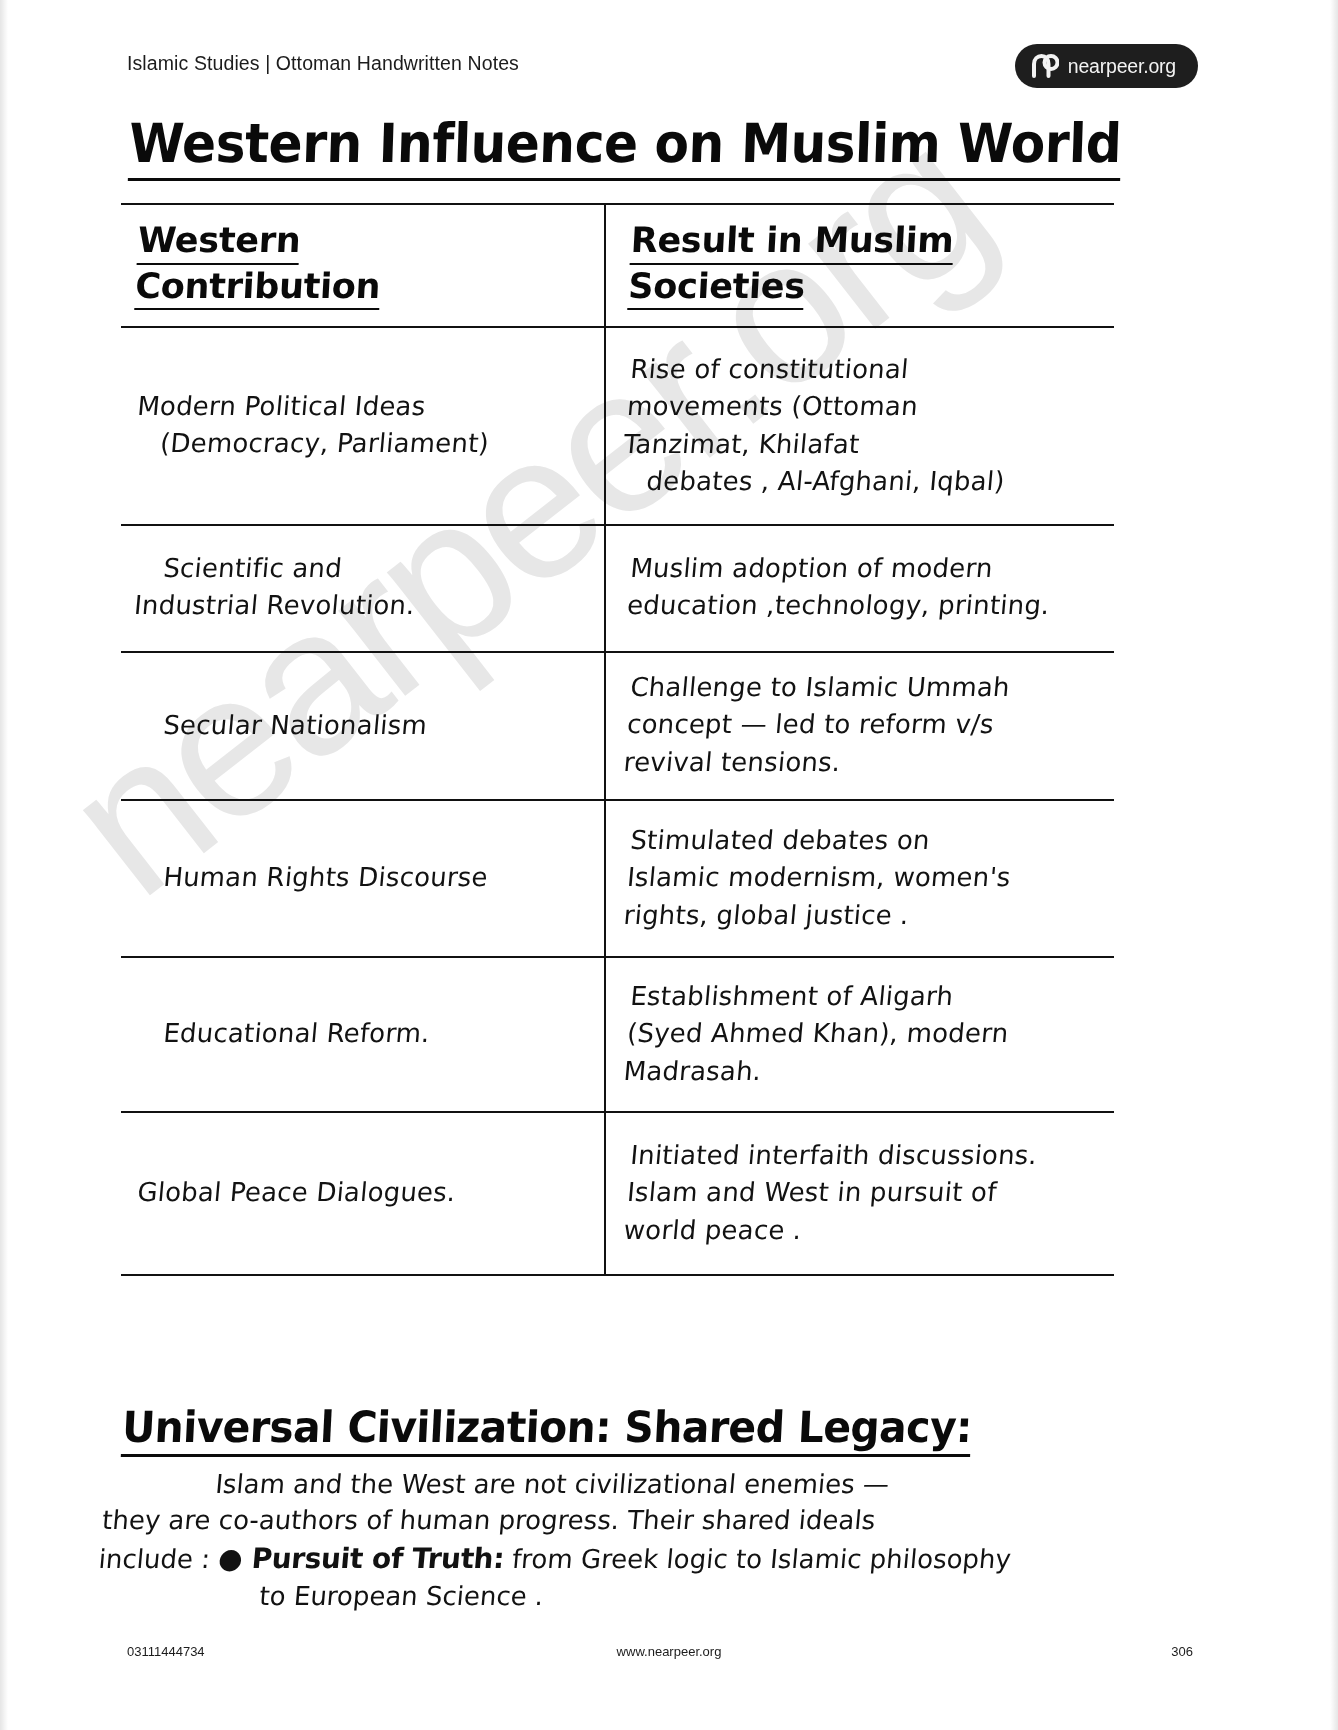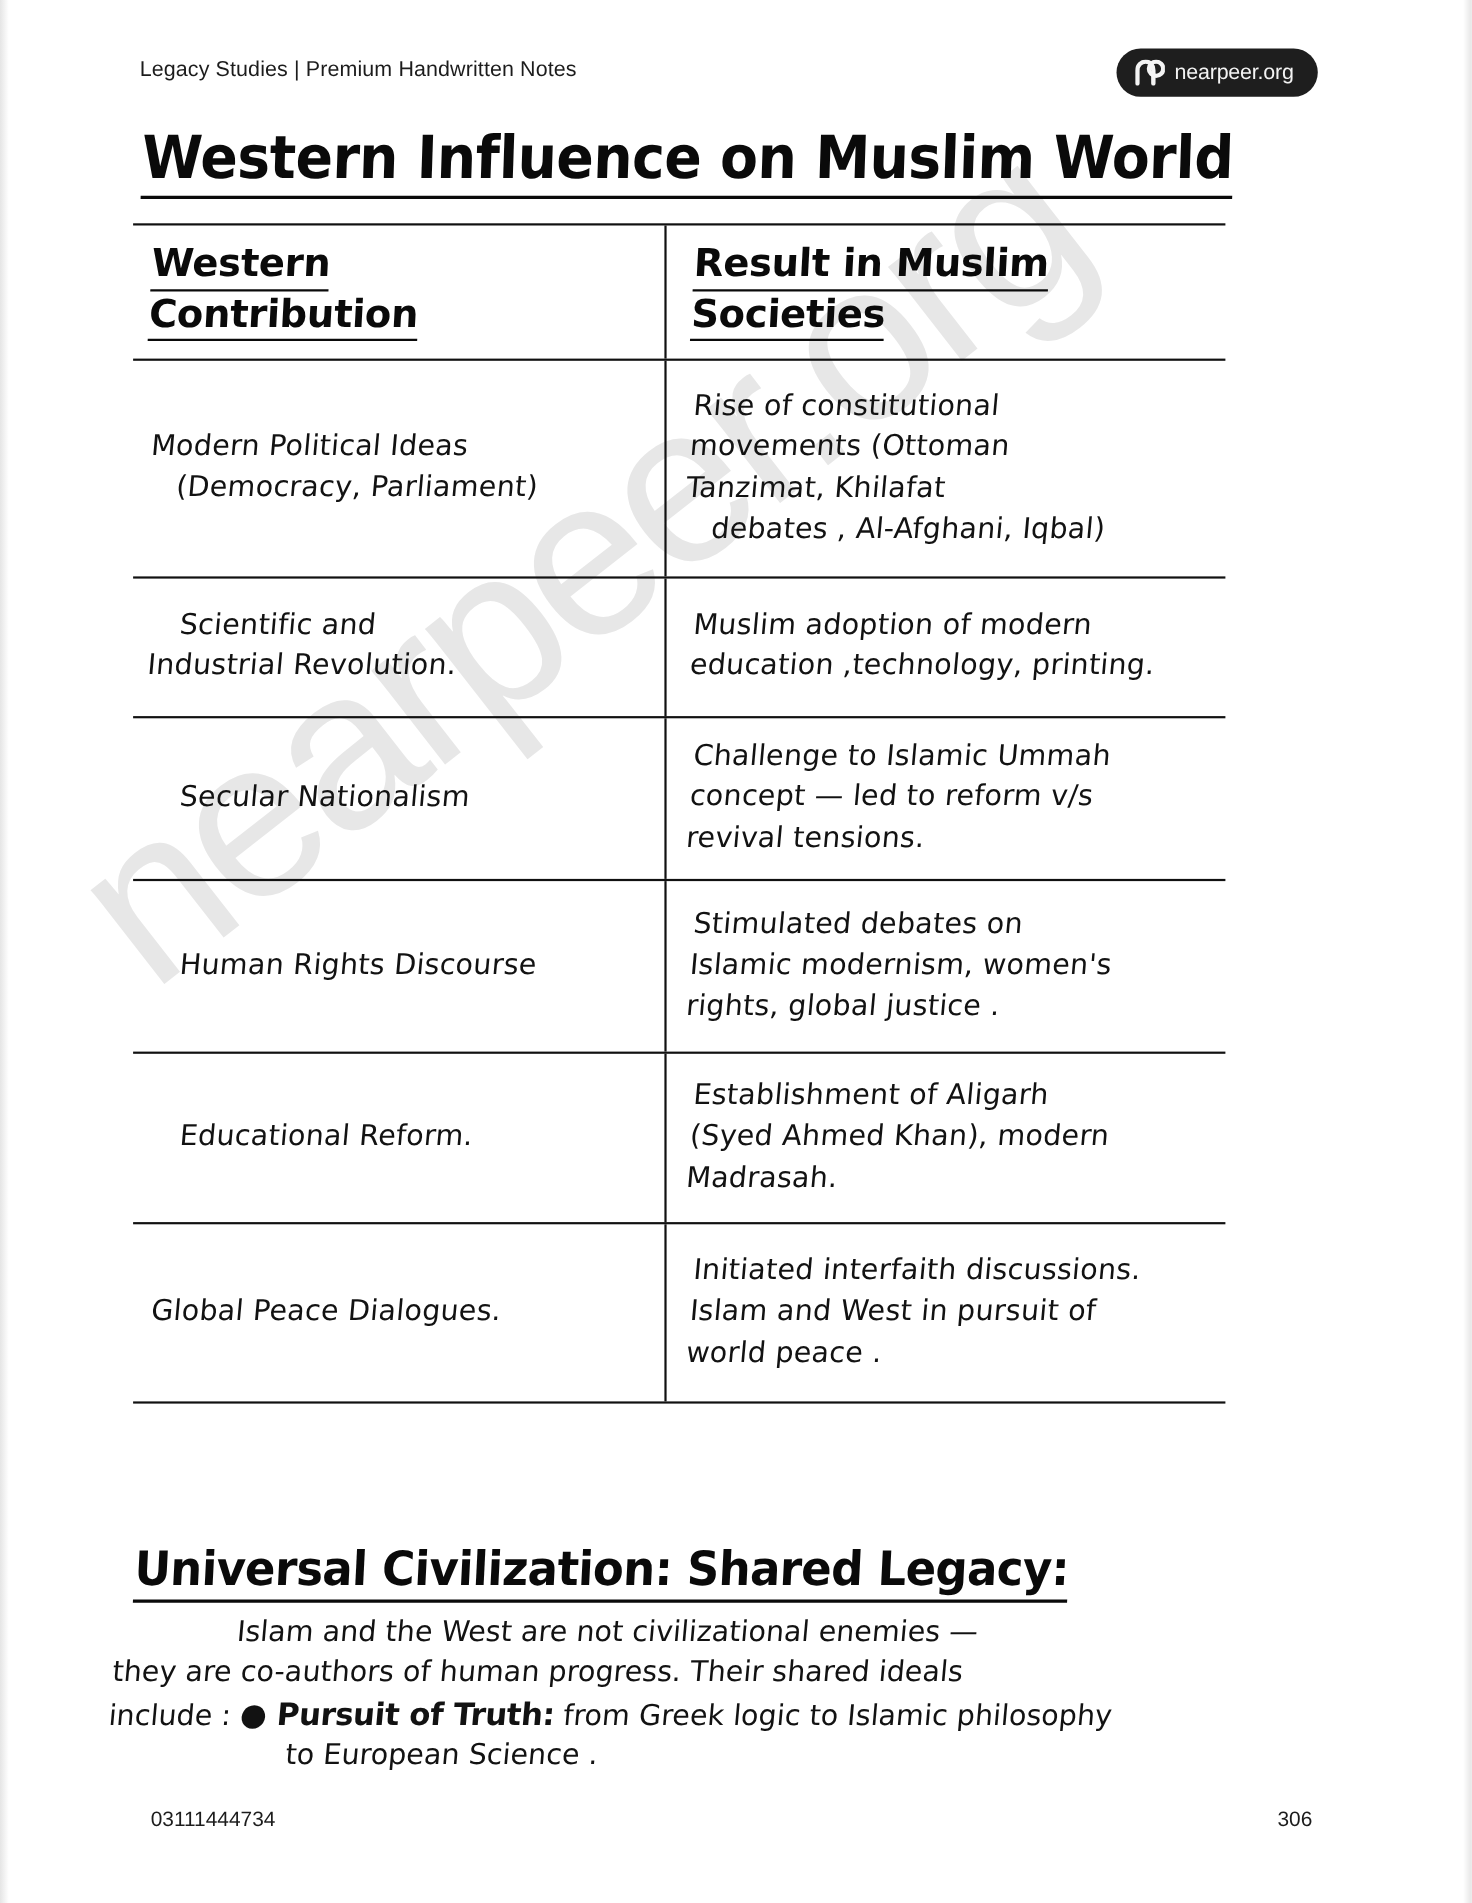--- a/index.html
+++ b/index.html
@@ -227,45 +227,45 @@
   .section-body .bul {
     font-weight: 700;
     font-size: 28px;
     letter-spacing: -0.4px;
   }
   .section-body .tail { padding-left: 150px; }
 
   
   .doc-footer {
     position: absolute;
-    left: 10px; right: 0;
+    left: 0; right: 0;
     bottom: 58px;
     height: 28px;
     z-index: 3;
-    font-size: 19px;
+    font-size: 13px;
     color: #1c1c1c;
   }
   .doc-footer .phone { position: absolute; left: 127px; top: 0; }
   .doc-footer .site  { position: absolute; left: 0; right: 0; top: 0; text-align: center; }
   .doc-footer .pageno { position: absolute; right: 145px; top: 0; text-align: right; }
 </style>
 </head>
 <body>
 
 <div class="page">
 
   <div class="page-edge-shadow"></div>
   <div class="page-edge-shadow right"></div>
 
   <div class="watermark">
     <span>nearpeer.org</span>
   </div>
 
   <div class="doc-header">
-    <div class="doc-header-title">Legacy Studies | Premium Handwritten Notes</div>
+    <div class="doc-header-title">Islamic Studies | Ottoman Handwritten Notes</div>
 
     <div class="brand-pill">
       <svg class="brand-mark" viewBox="0 0 54 48">
         <path d="M4 44 L4 20 C4 10 11 4 19 4 C27 4 33 10 33 20 L33 44" fill="none" stroke="#f3f3f3" stroke-width="8" stroke-linecap="round"></path>
         <circle cx="38" cy="17" r="13" fill="none" stroke="#f3f3f3" stroke-width="8"></circle>
       </svg>
       <span class="brand-text">nearpeer.org</span>
     </div>
   </div>
 
@@ -391,16 +391,17 @@
     <div class="section-body">
       <span class="l lead">Islam  and  the  West  are  not  civilizational  enemies —</span>
       <span class="l hang">they are co-authors of human  progress. Their  shared ideals</span>
       <span class="l hang"><span>include :</span> <span class="bul">● Pursuit of Truth:</span> <span>from  Greek  logic  to  Islamic philosophy</span></span>
       <span class="l tail">to  European  Science .</span>
     </div>
   </div>
 
   <div class="doc-footer">
     <span class="phone">03111444734</span>
+    <span class="site">www.nearpeer.org</span>
     <span class="pageno">306</span>
   </div>
 
 </div>
 
 </body></html>

